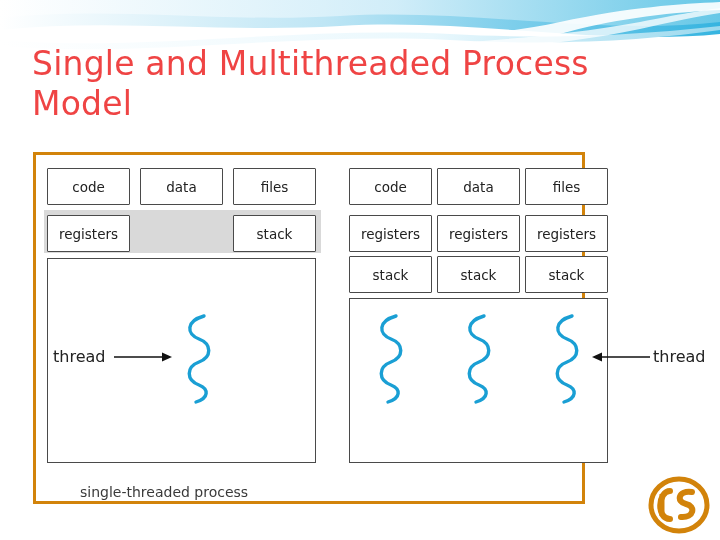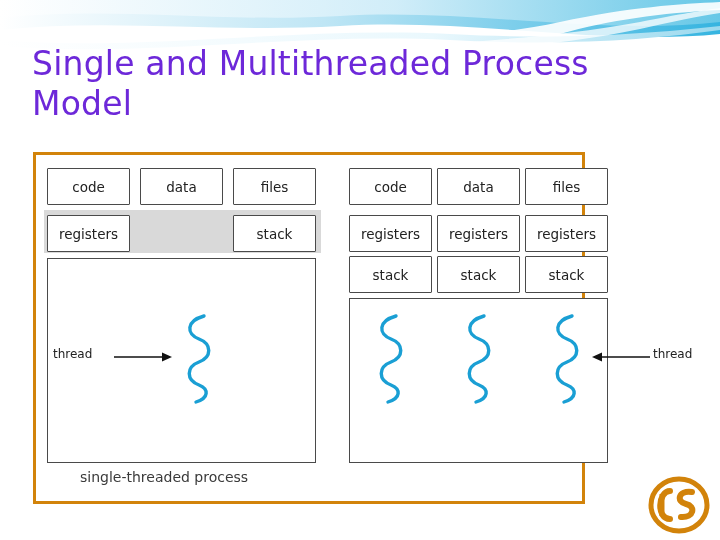--- a/index.html
+++ b/index.html
@@ -27,21 +27,21 @@
 
   
   .slide-title {
     position: absolute;
     left: 32px;
     top: 44px;
     width: 660px;
     font-family: "DejaVu Sans", sans-serif;
     font-size: 33px;
     line-height: 1.22;
-    color: #6d28d9;
+    color: #ef4444;
     letter-spacing: 0.2px;
     font-weight: 400;
   }
 
   
   .figure {
     position: absolute;
     left: 33px;
     top: 152px;
     width: 552px;
@@ -92,21 +92,21 @@
     font-family: "DejaVu Sans", sans-serif;
     font-size: 14px;
     color: #3a3a3a;
     white-space: nowrap;
   }
 
   
   .thread-label {
     position: absolute;
     font-family: "DejaVu Sans", sans-serif;
-    font-size: 12px;
+    font-size: 16px;
     color: #222222;
     white-space: nowrap;
   }
 
   
   .squiggle {
     position: absolute;
   }
   .arrow {
     position: absolute;
@@ -167,21 +167,21 @@
 
     <div class="thread-label" style="left:17px; top:192px;">thread</div>
     <svg class="arrow" style="left:78px; top:196px;" width="58" height="12" viewBox="0 0 58 12">
       <line x1="0" y1="6" x2="48" y2="6" stroke="#111" stroke-width="1.6"></line>
       <polygon points="48,1.5 58,6 48,10.5" fill="#111"></polygon>
     </svg>
     <svg class="squiggle" style="left:146px; top:158px;" width="34" height="92" viewBox="0 0 34 92">
       <path d="M22,3 C4,8 4,21 17,26 C30,31 30,44 17,49 C4,54 4,67 17,72 C27,76 27,85 14,89" fill="none" stroke="#1a9fd4" stroke-width="3.4" stroke-linecap="round"></path>
     </svg>
 
-    <div class="caption" style="left:44px; top:314px;">single-threaded process</div>
+    <div class="caption" style="left:44px; top:329px;">single-threaded process</div>
 
     <div class="cell" style="left:313px; top:13px; width:83px; height:37px;">code</div>
     <div class="cell" style="left:401px; top:13px; width:83px; height:37px;">data</div>
     <div class="cell" style="left:489px; top:13px; width:83px; height:37px;">files</div>
 
     <div class="cell" style="left:313px; top:60px; width:83px; height:37px;">registers</div>
     <div class="cell" style="left:401px; top:60px; width:83px; height:37px;">registers</div>
     <div class="cell" style="left:489px; top:60px; width:83px; height:37px;">registers</div>
 
     <div class="cell" style="left:313px; top:101px; width:83px; height:37px;">stack</div>

